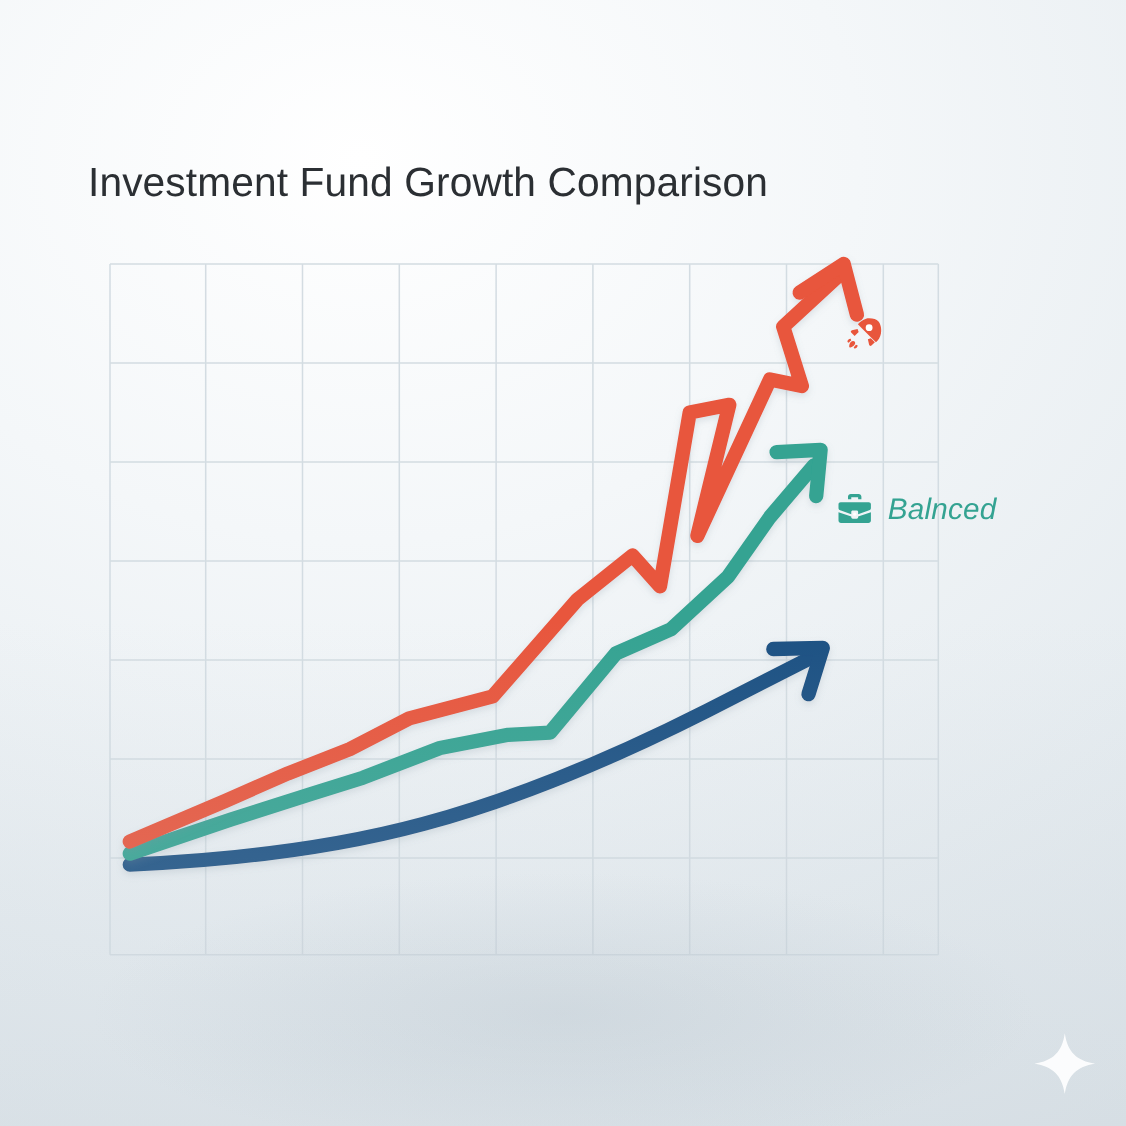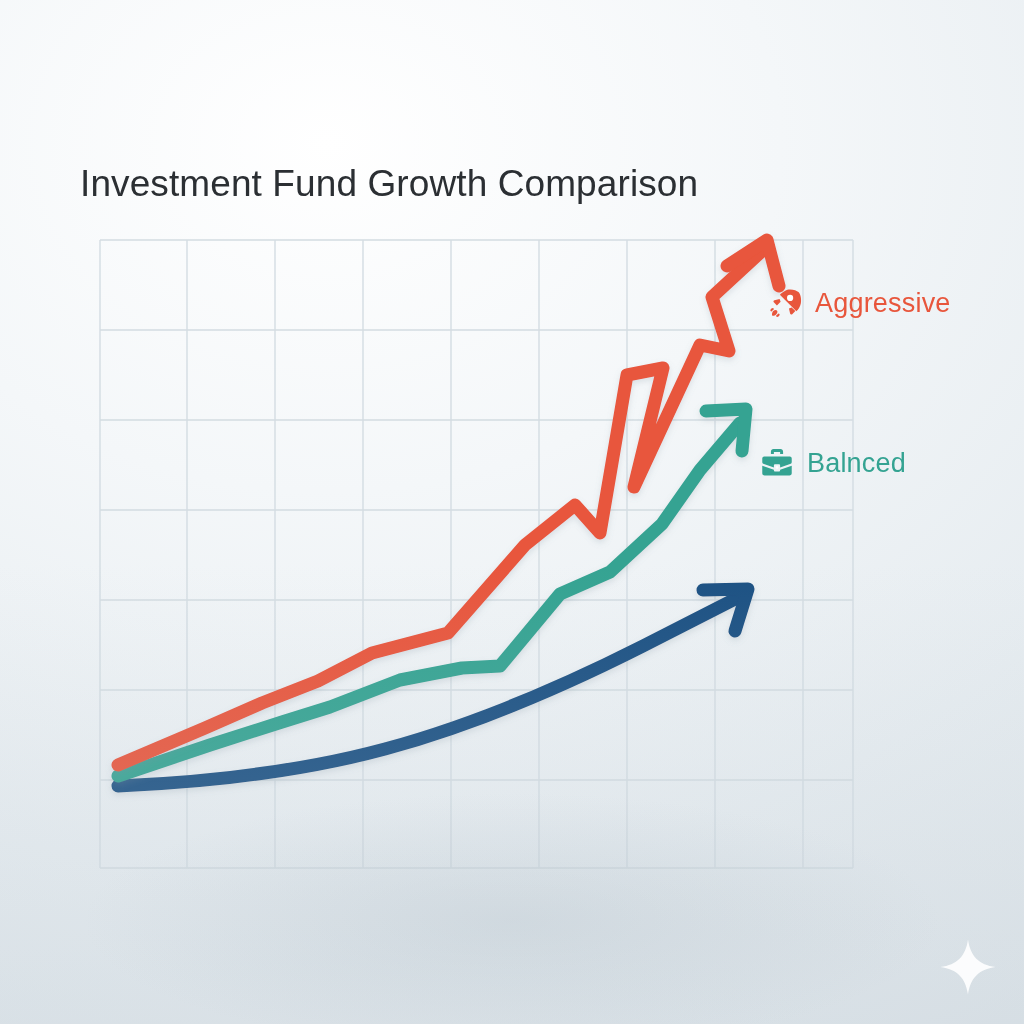--- a/index.html
+++ b/index.html
@@ -29,21 +29,21 @@
     left: 0; top: 0; right: 0; bottom: 0;
     background:
       radial-gradient(ellipse 60% 18% at 50% 90%, rgba(160,175,186,0.22) 0%, rgba(160,175,186,0.0) 70%),
       linear-gradient(180deg, rgba(255,255,255,0.0) 55%, rgba(198,209,217,0.30) 100%);
     pointer-events: none;
   }
 
   #chart-title {
     position: absolute;
     left: 80px;
-    top: 163px;
+    top: 145px;
     font-size: 37px;
     font-weight: 400;
     letter-spacing: 0.1px;
     color: #2b2f33;
     white-space: nowrap;
   }
 
   #plot {
     position: absolute;
     left: 0; top: 0;
@@ -61,21 +61,21 @@
   .legend-label {
     font-size: 27px;
     font-weight: 400;
     letter-spacing: 0.2px;
   }
   .legend-icon { display: block; }
 
   #legend-aggressive   { left: 768px; top: 286px; }
   #legend-aggressive .legend-label { color: #e8563c; }
 
-  #legend-balanced     { left: 760px; top: 446px; }
+  #legend-balanced     { left: 760px; top: 446px; font-style: italic; }
   #legend-balanced .legend-label { color: #34a392; }
 
   #legend-conservative { left: 768px; top: 592px; }
   #legend-conservative .legend-label { color: #1c5183; }
 
   #sparkle {
     position: absolute;
     left: 938px;
     top: 937px;
     width: 60px;
@@ -170,21 +170,20 @@
 
   <div id="chart-title">Investment Fund Growth Comparison</div>
 
   <div class="legend-item" id="legend-aggressive">
     <svg class="legend-icon" width="34" height="34" viewBox="0 0 24 24" fill="#e8563c">
       <path d="M13.6 2.6c3.4-.6 6.6.4 7.9 1.7 1.3 1.3 2.3 4.5 1.7 7.9-.4 2.3-1.6 4.3-3.2 5.6l-3.3-3.3-5-5-3.3-3.3c1.3-1.6 3.3-2.8 5.2-3.6z"></path>
       <circle cx="15.6" cy="8.4" r="2.2" fill="#ffffff"></circle>
       <path d="M8.2 9.2 4.6 10c-.7.2-1 1-.5 1.5l2.2 2.2 2.6-2.6-.7-1.9zM14.8 15.8l.8 3.6c.2.7 1 1 1.5.5l2.2-2.2-2.6-2.6-1.9.7z"></path>
       <path d="M3.1 20.9c-.4.4-.4-2.2.6-3.2s2.1-.9 2.6-.4.6 1.6-.4 2.6-2.4 1.4-2.8 1zM2.2 16.1c.5-.5 1.1-.7 1.6-.6l.3 1.1c-.6.3-1.1.8-1.5 1.4l-.9-.4c-.1-.6.1-1.1.5-1.5zM7.6 21.3c.5-.5.7-1.1.6-1.6l-1.1-.3c-.3.6-.8 1.1-1.4 1.5l.4.9c.6.1 1.1-.1 1.5-.5z"></path>
     </svg>
-    <span class="legend-label">Aggressive</span>
   </div>
 
   <div class="legend-item" id="legend-balanced">
     <svg class="legend-icon" width="34" height="34" viewBox="0 0 24 24" fill="#34a392">
       <path d="M9.5 2.2h5c1 0 1.8.8 1.8 1.8v1.6h-2.1V4.3h-4.4v1.3H7.7V4c0-1 .8-1.8 1.8-1.8z"></path>
       <path d="M3 7.4h18c.8 0 1.4.6 1.4 1.4v2.6c0 .5-.3.9-.7 1.1l-7.5 2.6v-1.4c0-.5-.4-.9-.9-.9h-2.6c-.5 0-.9.4-.9.9v1.4L2.3 12.5c-.4-.2-.7-.6-.7-1.1V8.8c0-.8.6-1.4 1.4-1.4z"></path>
       <path d="M1.6 13.9l8.2 2.8v.4c0 .5.4.9.9.9h2.6c.5 0 .9-.4.9-.9v-.4l8.2-2.8v5.3c0 .9-.7 1.6-1.6 1.6H3.2c-.9 0-1.6-.7-1.6-1.6v-5.3z"></path>
       <circle cx="12" cy="15.1" r="1" fill="#ffffff"></circle>
     </svg>
     <span class="legend-label">Balnced</span>

